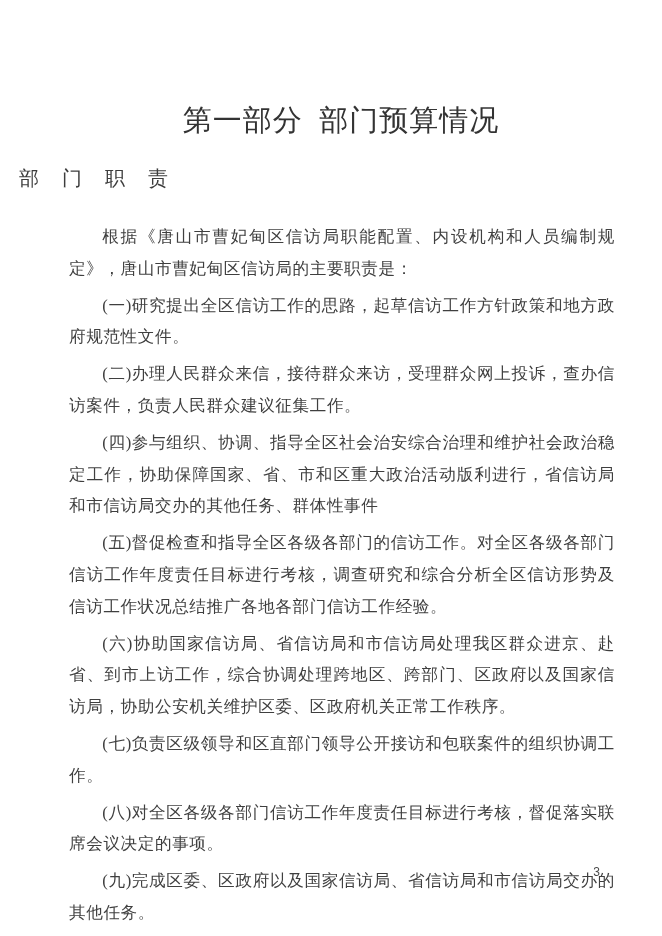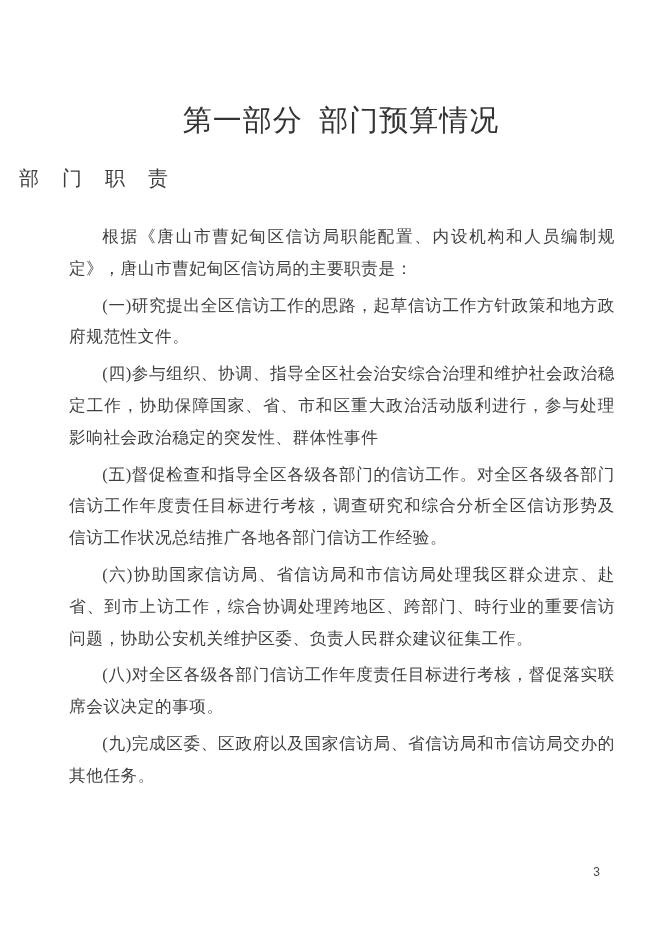--- a/index.html
+++ b/index.html
@@ -86,22 +86,24 @@
 
 <div id="page">
 
   <div id="doc-title">第一部分  部门预算情况</div>
 
   <div id="doc-subtitle">部 门 职 责</div>
 
   <div id="body-text">
     <p class="para indent">根据《唐山市曹妃甸区信访局职能配置、内设机构和人员编制规定》，唐山市曹妃甸区信访局的主要职责是：</p>
     <p class="para indent">(一)研究提出全区信访工作的思路，起草信访工作方针政策和地方政府规范性文件。</p>
-    <p class="para indent">(四)参与组织、协调、指导全区社会治安综合治理和维护社会政治稳定工作，协助保障国家、省、市和区重大政治活动版利进行，参与处理影响社会政治稳定的突发性、群体性事件</p>
+    <p class="para indent">(二)办理人民群众来信，接待群众来访，受理群众网上投诉，查办信访案件，负责人民群众建议征集工作。</p>
+    <p class="para indent">(四)参与组织、协调、指导全区社会治安综合治理和维护社会政治稳定工作，协助保障国家、省、市和区重大政治活动版利进行，省信访局和市信访局交办的其他任务、群体性事件</p>
     <p class="para indent">(五)督促检查和指导全区各级各部门的信访工作。对全区各级各部门信访工作年度责任目标进行考核，调查研究和综合分析全区信访形势及信访工作状况总结推广各地各部门信访工作经验。</p>
-    <p class="para indent">(六)协助国家信访局、省信访局和市信访局处理我区群众进京、赴省、到市上访工作，综合协调处理跨地区、跨部门、時行业的重要信访问题，协助公安机关维护区委、负责人民群众建议征集工作。</p>
+    <p class="para indent">(六)协助国家信访局、省信访局和市信访局处理我区群众进京、赴省、到市上访工作，综合协调处理跨地区、跨部门、区政府以及国家信访局，协助公安机关维护区委、区政府机关正常工作秩序。</p>
+    <p class="para indent">(七)负责区级领导和区直部门领导公开接访和包联案件的组织协调工作。</p>
     <p class="para indent">(八)对全区各级各部门信访工作年度责任目标进行考核，督促落实联席会议决定的事项。</p>
     <p class="para indent">(九)完成区委、区政府以及国家信访局、省信访局和市信访局交办的其他任务。</p>
   </div>
 
   <div id="page-number">3</div>
 
 </div>
 
 </body></html>

